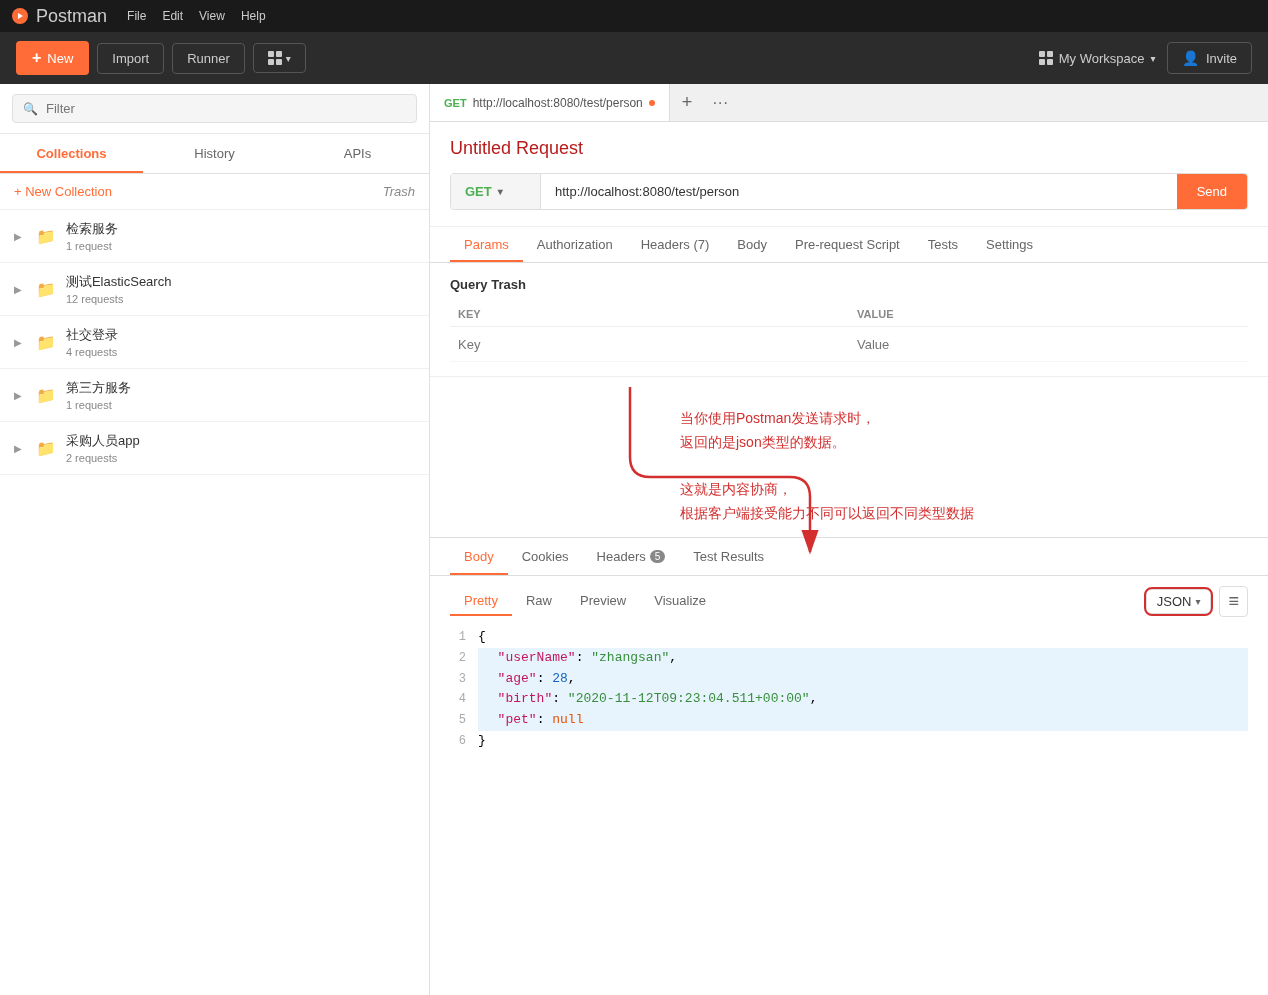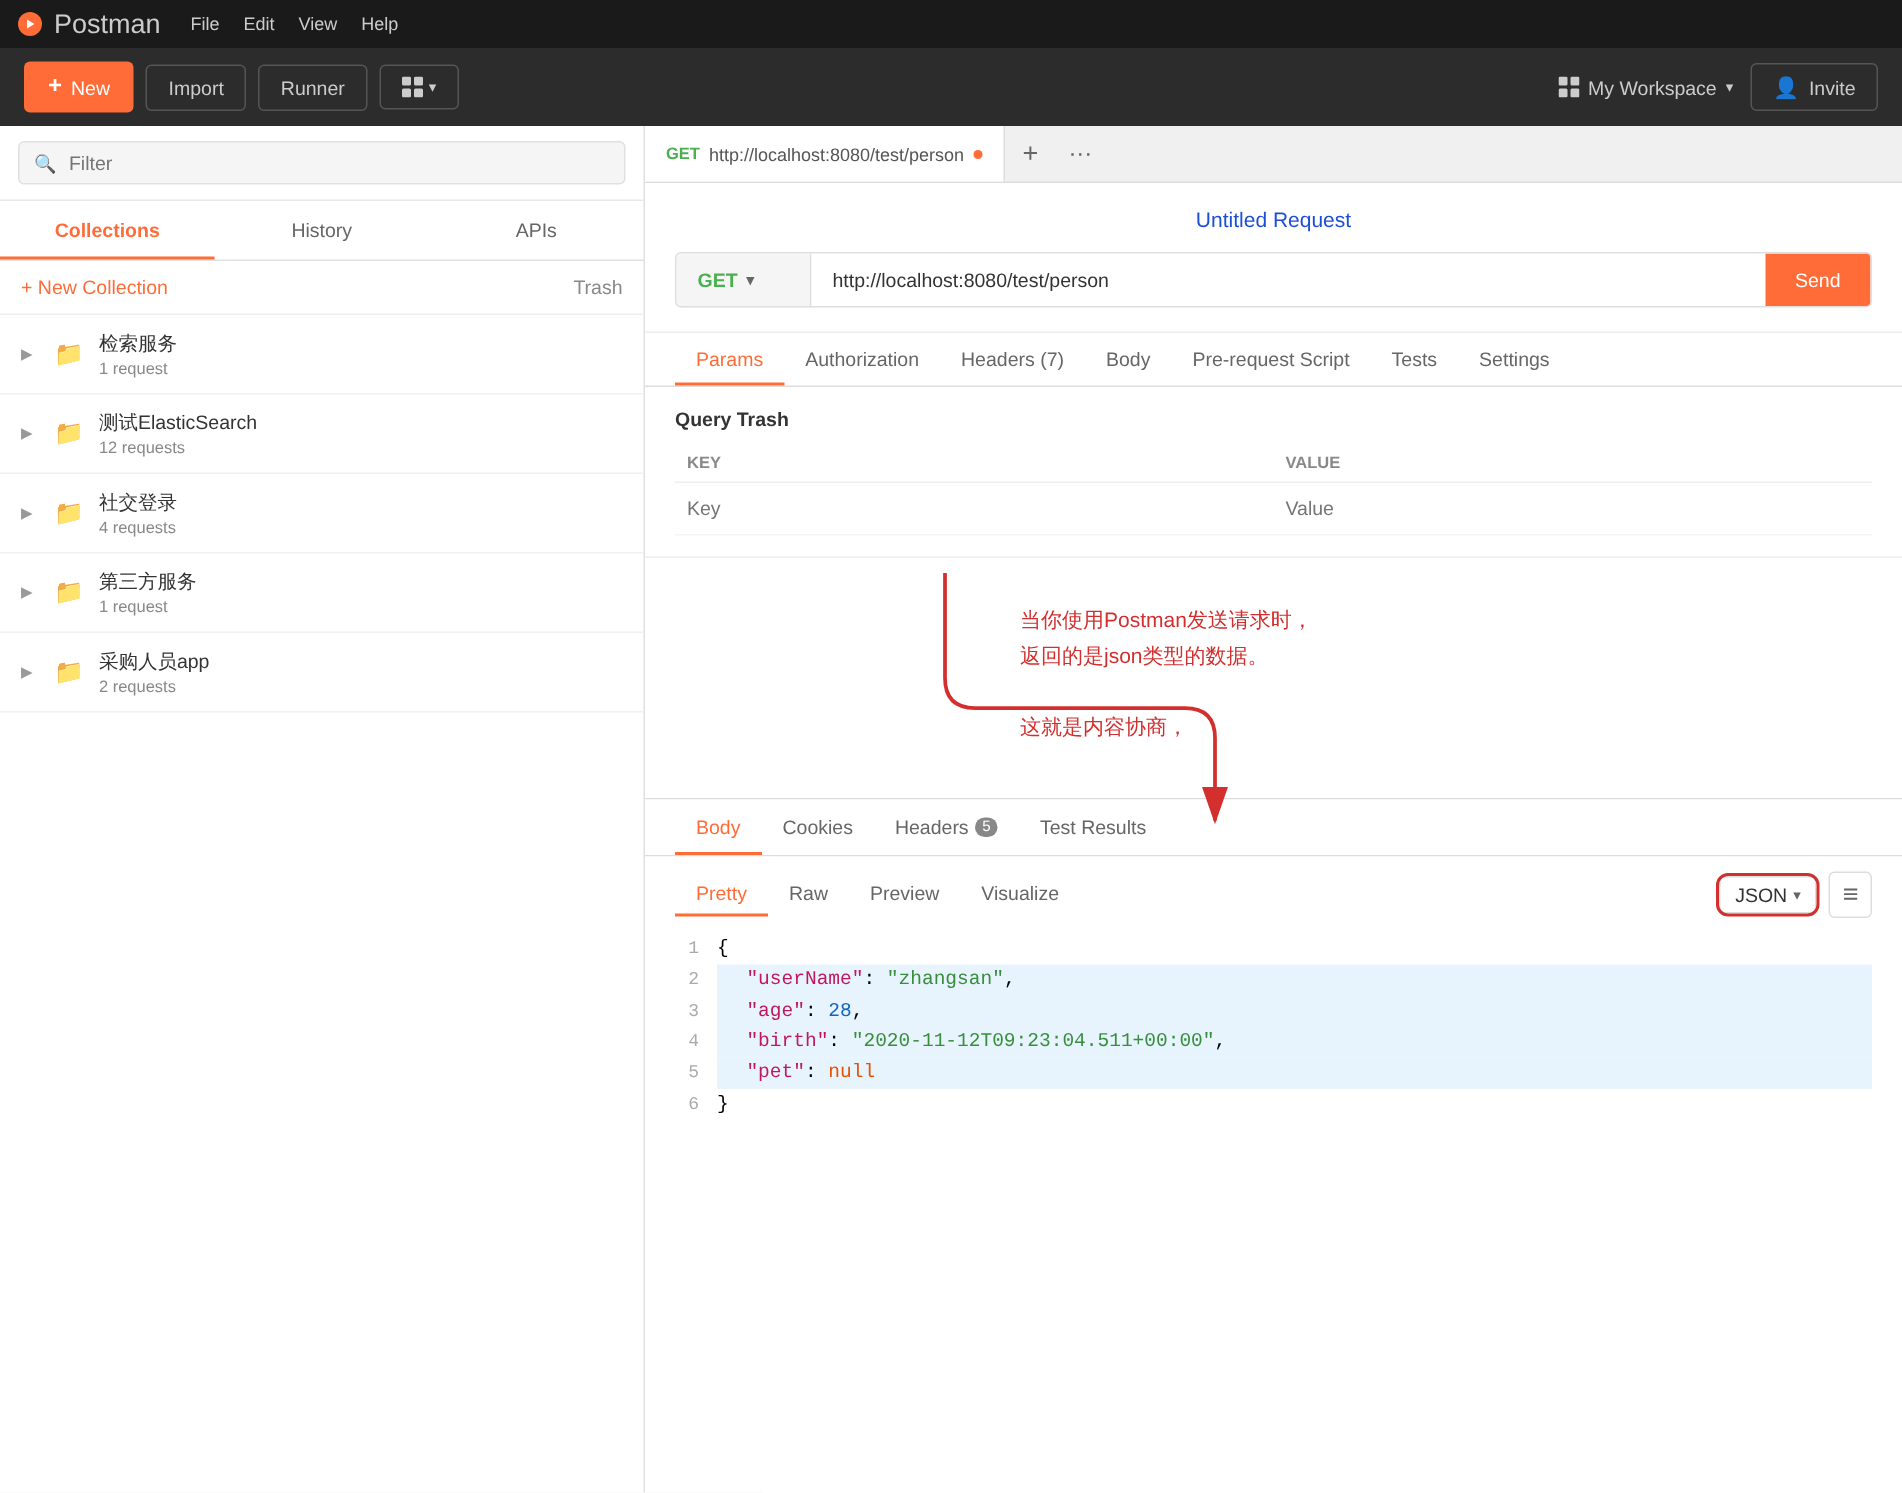--- a/index.html
+++ b/index.html
@@ -158,21 +158,21 @@
       padding: 10px 14px;
       border-bottom: 1px solid #eee;
     }
     .new-collection-btn {
       color: #ff6c37;
       font-size: 13px;
       cursor: pointer;
       display: flex; align-items: center; gap: 4px;
       background: none; border: none;
     }
-    .trash-btn { color: #888; font-size: 13px; cursor: pointer; background: none; border: none; }
+    .trash-btn { color: #888; font-size: 13px; cursor: pointer; background: none; border: none; font-style: italic; }
 
     
     .collections-list { overflow-y: auto; flex: 1; }
     .collection-item {
       display: flex;
       align-items: center;
       padding: 10px 14px;
       gap: 10px;
       cursor: pointer;
       border-bottom: 1px solid #f0f0f0;
@@ -216,21 +216,21 @@
       font-size: 11px;
       font-weight: 600;
     }
     .request-tab .tab-url { color: #555; font-size: 12px; max-width: 180px; overflow: hidden; text-overflow: ellipsis; white-space: nowrap; }
     .request-tab .dot { width: 6px; height: 6px; background: #ff6c37; border-radius: 50%; }
     .tab-add-btn { padding: 0 12px; font-size: 18px; color: #666; cursor: pointer; background: none; border: none; }
     .tab-more-btn { padding: 0 8px; color: #666; cursor: pointer; background: none; border: none; font-size: 16px; }
 
     
     .request-area { padding: 16px 20px; border-bottom: 1px solid #eee; }
-    .request-title { font-size: 14px; color: #1d4ed8; font-weight: 500; margin-bottom: 14px; text-align: center; }
+    .request-title { font-size: 18px; color: #b91c1c; font-weight: 500; margin-bottom: 14px; }
 
     .url-bar {
       display: flex;
       align-items: stretch;
       border: 1px solid #ddd;
       border-radius: 4px;
       overflow: hidden;
     }
     .method-select {
       display: flex;
@@ -626,20 +626,21 @@
             </marker>
           </defs>
 
           <path d="M 200 10 L 200 80 Q 200 100 220 100 L 360 100 Q 380 100 380 120 L 380 175" stroke="#d32f2f" stroke-width="2.5" fill="none" marker-end="url(#arrowhead)"></path>
         </svg>
         <div class="annotation-text" style="margin-left: 230px; margin-top: 10px;">
           <div>当你使用Postman发送请求时，</div>
           <div>返回的是json类型的数据。</div>
           <br>
           <div>这就是内容协商，</div>
+          <div>根据客户端接受能力不同可以返回不同类型数据</div>
         </div>
       </div>
 
       <div class="response-area">
         <div class="resp-tabs">
           <div class="resp-tab active">Body</div>
           <div class="resp-tab">Cookies</div>
           <div class="resp-tab">
             <span>Headers</span>
             <span class="badge">5</span>

